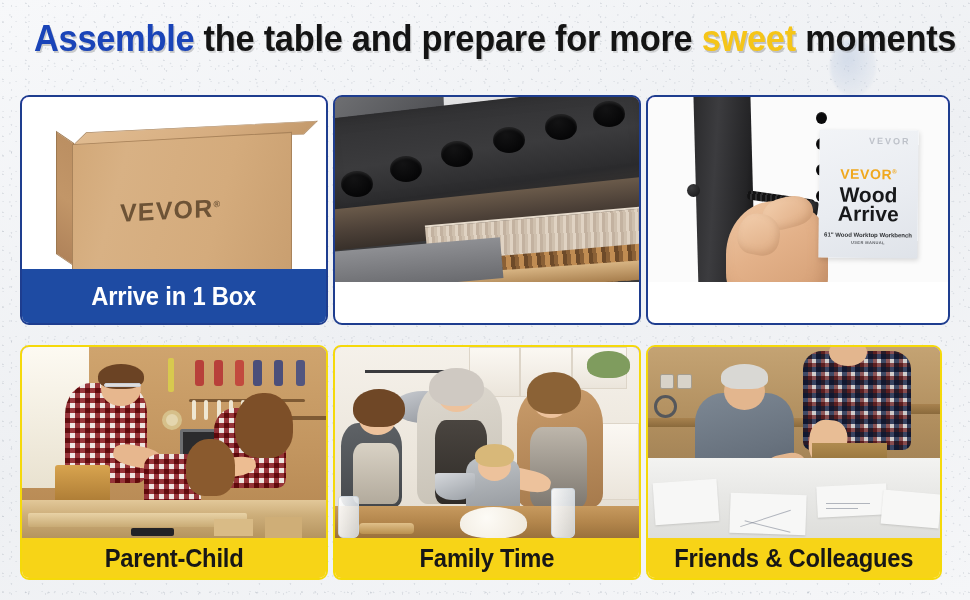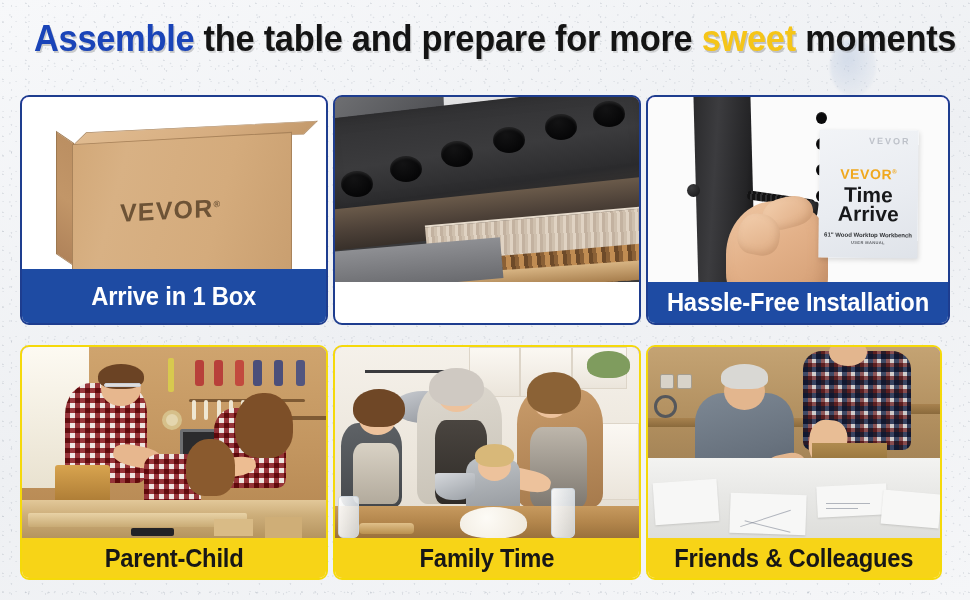--- a/index.html
+++ b/index.html
@@ -361,30 +361,27 @@
         <div class="inst-hand"></div>
         <div class="inst-finger" style="left:38%; top:54%; width:17%; height:17%; transform:rotate(-14deg);"></div>
         <div class="inst-finger" style="left:30%; top:63%; width:14%; height:22%; transform:rotate(10deg);"></div>
 
         <div class="inst-manual">
           <div class="m-ghost">VEVOR</div>
           <div class="m-brand">
             <span>VEVOR</span><sup>®</sup>
           </div>
           <div class="m-title">
-            <div>Time</div>
+            <div>Wood</div>
             <div>Arrive</div>
           </div>
           <div class="m-sub">61" Wood Worktop Workbench</div>
           <div class="m-sub2">USER MANUAL</div>
         </div>
       </div>
-    </div>
-    <div class="card-caption" style="height:41px;">
-      <span>Hassle-Free Installation</span>
     </div>
   </div>
 
   <div class="card row-bottom" style="left:20px; top:345px; width:308px; height:235px;">
     <div class="card-media" style="height:191px;">
       <div class="photo">
         <div class="ws-wall"></div>
         <div class="ws-window"></div>
 
         <div class="ws-tool" style="left:48%; top:6%;  width:6px;  height:34px; background:#d8c94e;"></div>
@@ -428,21 +425,21 @@
         <div style="position:absolute; left:63%; bottom:1%; width:13%; height:9%; background:#d9bb86;"></div>
         <div style="position:absolute; left:80%; bottom:0%; width:12%; height:11%; background:#cfae77;"></div>
         <div style="position:absolute; left:36%; bottom:1%; width:14%; height:4%; background:#232326; border-radius:2px;"></div>
       </div>
     </div>
     <div class="card-caption" style="height:40px;">
       <span>Parent-Child</span>
     </div>
   </div>
 
-  <div class="card row-bottom" style="left:333px; top:345px; width:308px; height:235px;">
+  <div class="card row-bottom" style="left:333px; top:345px; width:308px; height:235px;border-radius:8px;">
     <div class="card-media" style="height:191px;">
       <div class="photo">
         <div class="kt-bg"></div>
         <div class="kt-cab" style="left:44%; top:0%;  width:17%; height:26%;"></div>
         <div class="kt-cab" style="left:61%; top:0%;  width:17%; height:26%;"></div>
         <div class="kt-cab" style="left:78%; top:0%;  width:18%; height:22%;"></div>
         <div class="kt-cab" style="left:80%; top:40%; width:20%; height:40%;"></div>
         <div style="position:absolute; left:19%; top:23%; width:20%; height:17%; border-radius:50%; background:linear-gradient(160deg,#c9ccd1,#8e9299);"></div>
         <div style="position:absolute; left:10%; top:12%; width:32%; height:3px; background:#3a3b3e;"></div>
         <div style="position:absolute; left:83%; top:2%; width:14%; height:14%; border-radius:50% 50% 40% 40%; background:#7f9c5e;"></div>

